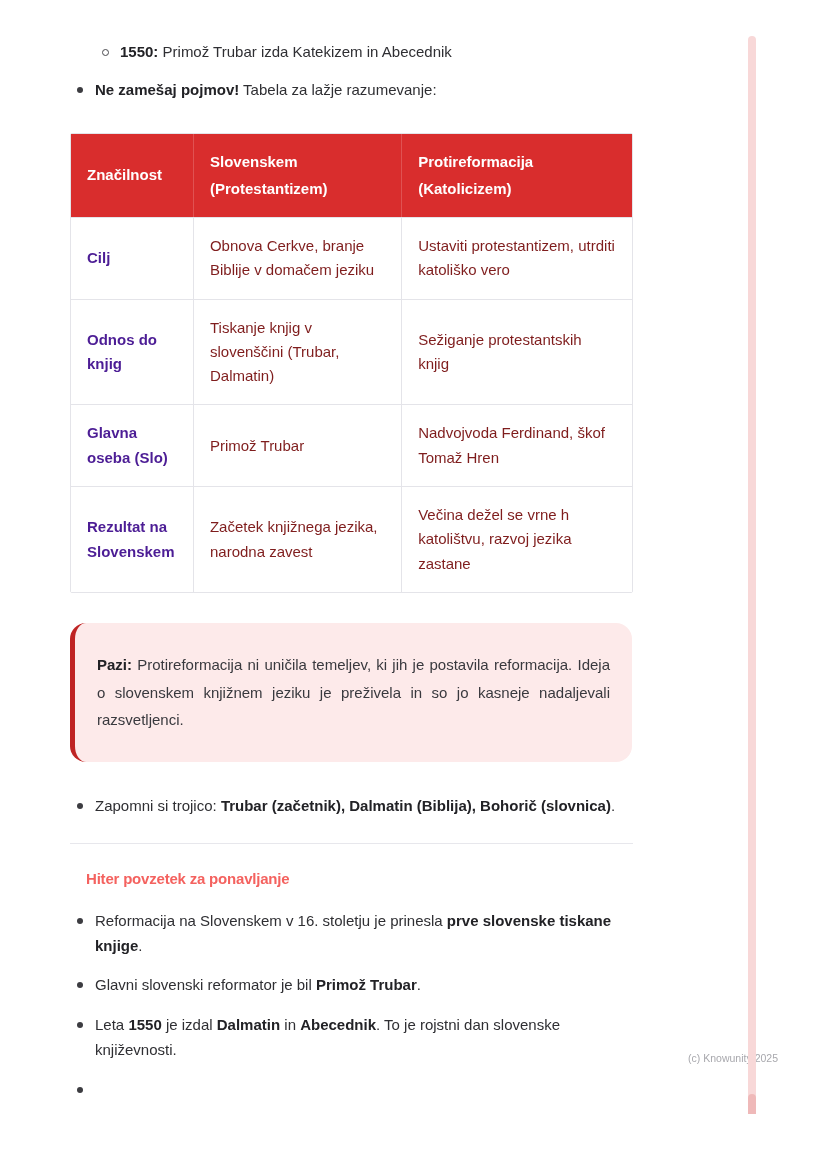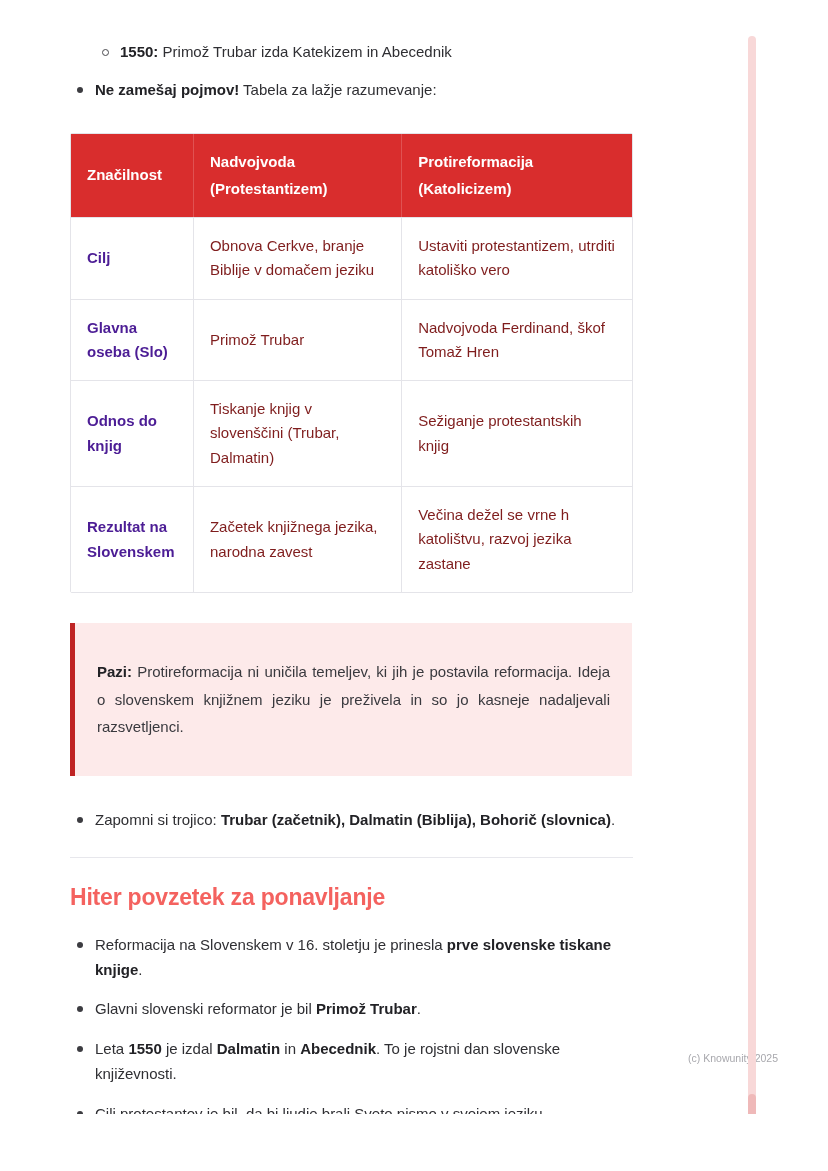--- a/index.html
+++ b/index.html
@@ -66,33 +66,33 @@
   .col-counter{width:232px;}
   tbody td:nth-child(2),tbody td:nth-child(3),
   thead th:nth-child(2),thead th:nth-child(3){border-left:1px solid var(--table-border);}
   thead th:nth-child(2),thead th:nth-child(3){border-left:1px solid rgba(255,255,255,0.18);}
 
   
   .callout{
     margin-top:30px;
     background:var(--callout-bg);
     border-left:5px solid var(--callout-border);
-    border-radius:0;
-    padding:35px 22px;
+    border-radius:16px;
+    padding:28px 22px;
     width:513px;
   }
   .callout p{margin:0;line-height:1.85;text-align:justify;color:#39393e;}
 
   .trio-list{margin-top:32px;}
 
   hr{border:none;border-top:1px solid #e7e7ec;margin:24px 0 26px 0;width:563px;}
 
   h2{
-    margin:0 0 22px 0;
-    font-size:23px;
+    margin:0 0 22px 16px;
+    font-size:15px;
     font-weight:800;
     color:var(--heading-accent);
     letter-spacing:-0.2px;
   }
   .summary-list li{margin-bottom:15px;}
 
   .footer{
     position:absolute;right:50px;bottom:50px;
     font-size:10.5px;color:var(--footer-text);
   }
@@ -132,41 +132,41 @@
 
     <table>
       <colgroup>
         <col class="col-label">
           <col class="col-ref">
           <col class="col-counter">
       </colgroup>
       <thead>
         <tr>
           <th>Značilnost</th>
-          <th>Nadvojvoda (Protestantizem)</th>
+          <th>Slovenskem (Protestantizem)</th>
           <th>Protireformacija (Katolicizem)</th>
         </tr>
       </thead>
       <tbody>
         <tr>
           <th>Cilj</th>
           <td>Obnova Cerkve, branje Biblije v domačem jeziku</td>
           <td>Ustaviti protestantizem, utrditi katoliško vero</td>
         </tr>
         <tr>
+          <th>Odnos do knjig</th>
+          <td>Tiskanje knjig v slovenščini (Trubar, Dalmatin)</td>
+          <td>Sežiganje protestantskih knjig</td>
+        </tr>
+        <tr>
           <th>Glavna oseba (Slo)</th>
           <td>Primož Trubar</td>
           <td>Nadvojvoda Ferdinand, škof Tomaž Hren</td>
         </tr>
         <tr>
-          <th>Odnos do knjig</th>
-          <td>Tiskanje knjig v slovenščini (Trubar, Dalmatin)</td>
-          <td>Sežiganje protestantskih knjig</td>
-        </tr>
-        <tr>
           <th>Rezultat na Slovenskem</th>
           <td>Začetek knjižnega jezika, narodna zavest</td>
           <td>Večina dežel se vrne h katolištvu, razvoj jezika zastane</td>
         </tr>
       </tbody>
     </table>
 
     <div class="callout">
       <p><strong>Pazi:</strong><span> Protireformacija ni uničila temeljev, ki jih je postavila reformacija. Ideja o slovenskem knjižnem jeziku je preživela in so jo kasneje nadaljevali razsvetljenci.</span></p>
     </div>
@@ -190,21 +190,20 @@
       <li>
         <span class="marker disc"></span>
         <span>Glavni slovenski reformator je bil </span><strong>Primož Trubar</strong><span>.</span>
       </li>
       <li>
         <span class="marker disc"></span>
         <span>Leta </span><strong>1550</strong><span> je izdal </span><strong>Dalmatin</strong><span> in </span><strong>Abecednik</strong><span>. To je rojstni dan slovenske književnosti.</span>
       </li>
       <li>
         <span class="marker disc"></span>
-        <span>Cilj protestantov je bil, da bi ljudje brali Sveto pismo v svojem jeziku.</span>
       </li>
     </ul>
 
   </div>
 
   <div class="footer">(c) Knowunity 2025</div>
 
   <div class="scroll-track">
     <div class="scroll-thumb"></div>
   </div>

